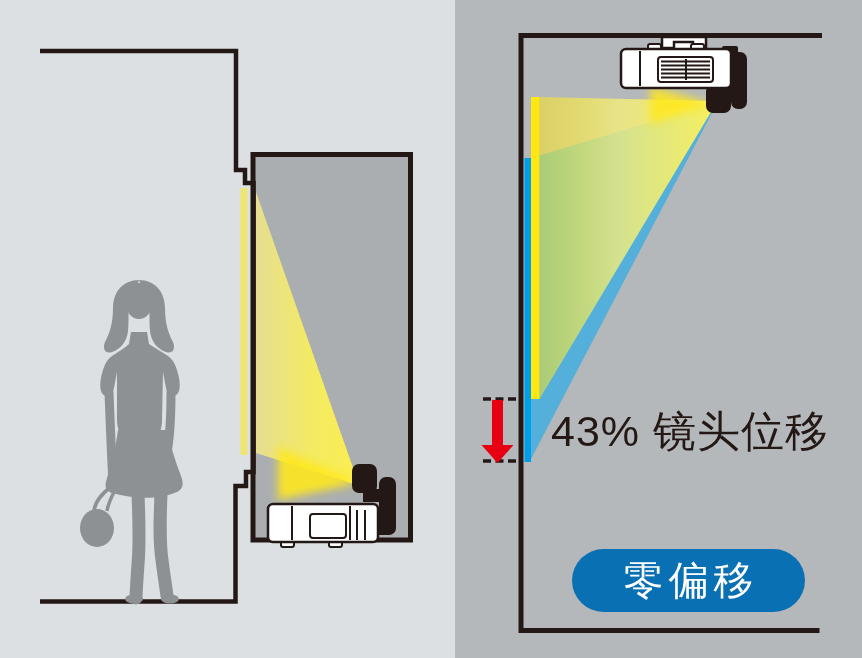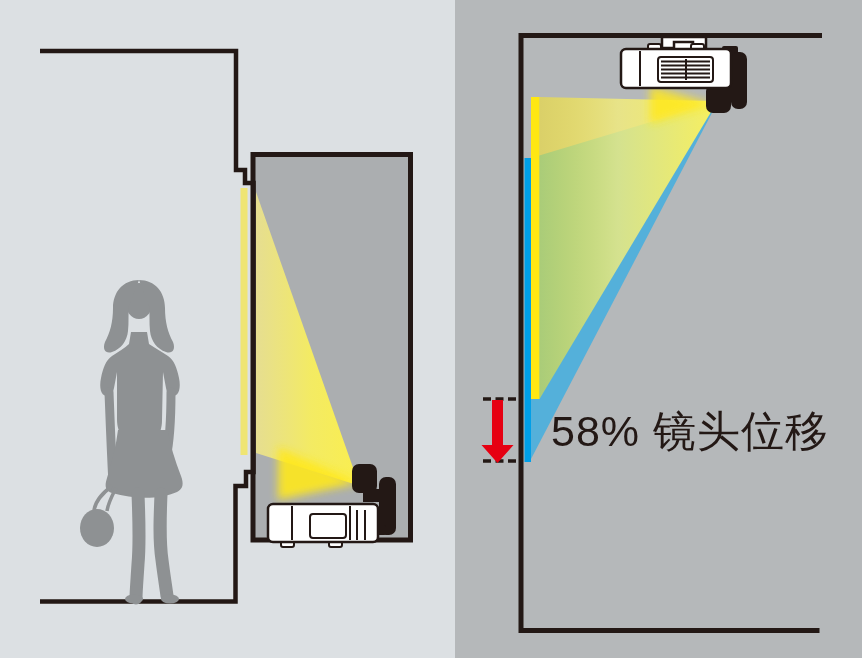--- a/index.html
+++ b/index.html
@@ -147,14 +147,15 @@
       </g>
 
       <g>
         <line x1="483" y1="399" x2="523" y2="399" stroke="var(--outline-black)" stroke-width="3.5" stroke-dasharray="8 4.5"></line>
         <line x1="483" y1="461" x2="523" y2="461" stroke="var(--outline-black)" stroke-width="3.5" stroke-dasharray="8 4.5"></line>
         <path d="M492,400 H503 V445 H513.5 L497.5,463 L481.5,445 H492 Z" fill="var(--arrow-red)"></path>
       </g>
     </g>
   </svg>
 
-  <div class="lens-shift-label">58% 镜头位移</div>
+  <div class="lens-shift-label">43% 镜头位移</div>
+  <div class="zero-offset-badge">零偏移</div>
 </div>
 
 </body></html>

